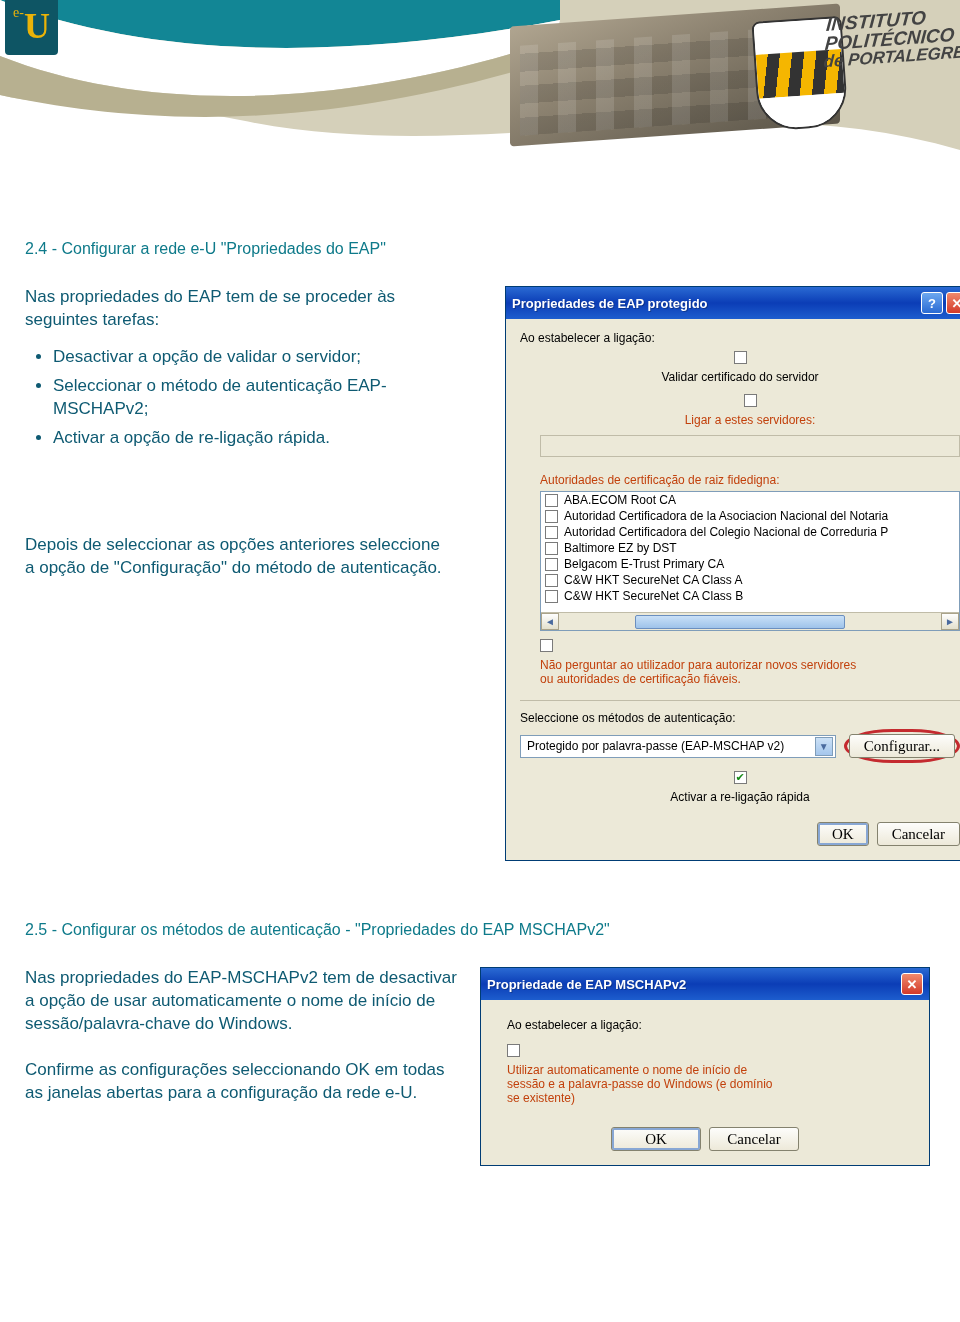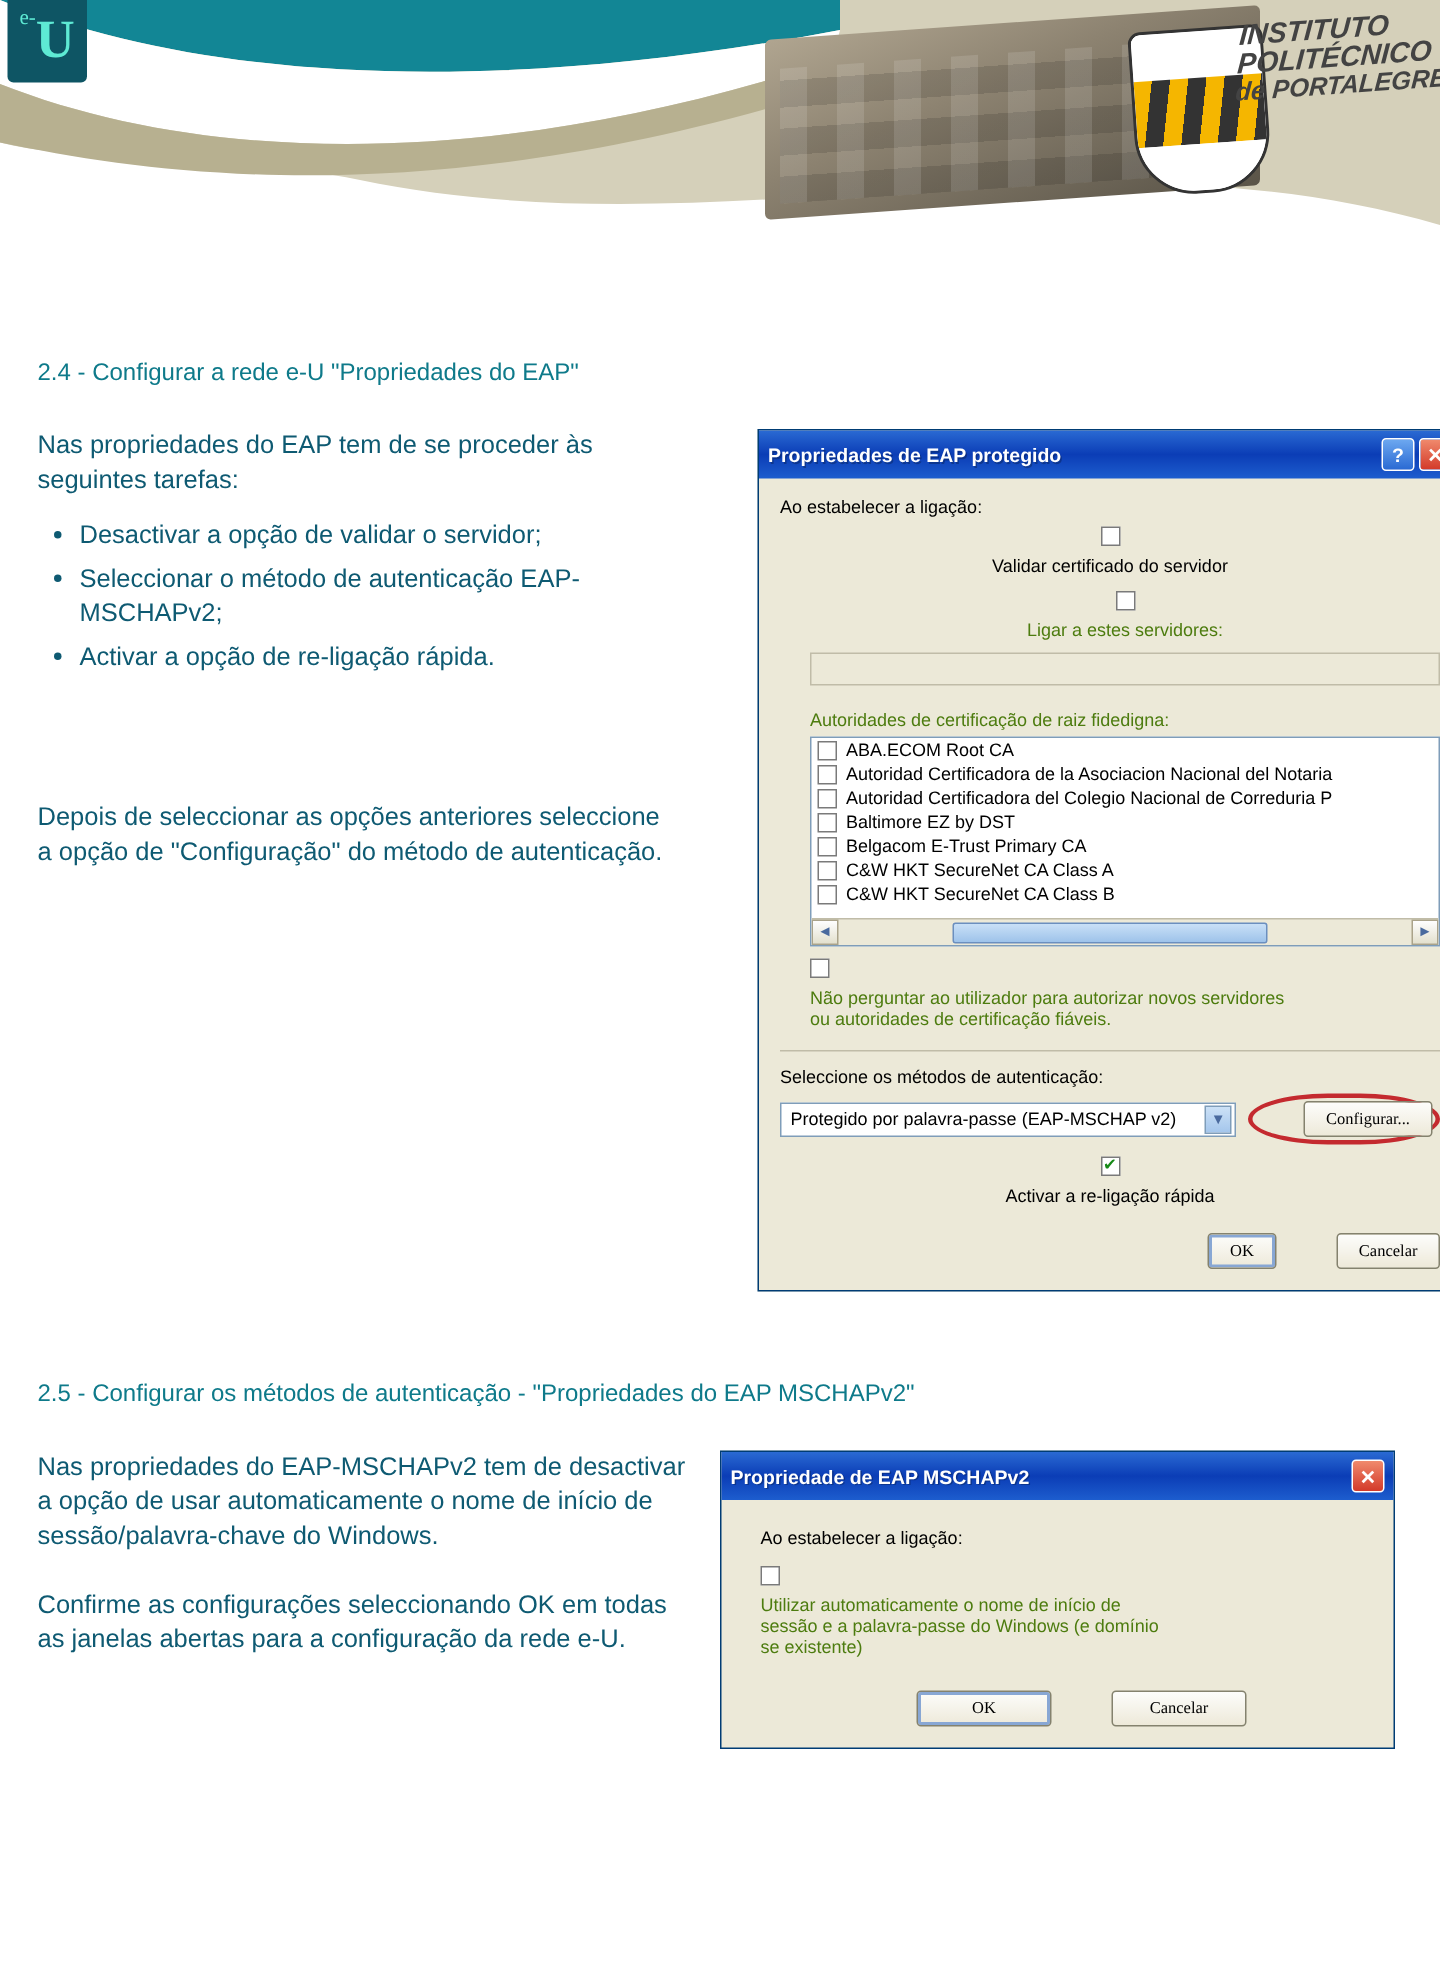--- a/index.html
+++ b/index.html
@@ -20,21 +20,21 @@
   .swoosh {
     position: absolute;
     top: 0; left: 0;
     width: 100%; height: 190px;
   }
   .swoosh svg { width: 100%; height: 100%; }
   .eu-logo {
     position: absolute;
     top: 0; left: 5px;
     background: #0e5564;
-    color: #5eead4;
+    color: #eab308;
     font-family: Georgia, serif;
     padding: 5px 8px 8px 8px;
     border-radius: 0 0 4px 4px;
   }
   .eu-logo .e { font-size: 14px; vertical-align: top; }
   .eu-logo .u { font-size: 36px; font-weight: bold; }
   .building {
     position: absolute;
     top: 15px; right: 120px;
     width: 330px; height: 120px;
@@ -157,21 +157,21 @@
     border: 1px solid #7a7a7a;
     background: #fff;
     display: inline-flex;
     align-items: center; justify-content: center;
     font-size: 11px;
     color: #178a17;
     line-height: 1;
     flex-shrink: 0;
   }
   .cb.checked::before { content: "✔"; }
-  .disabled { color: #4d7c0f; }
+  .disabled { color: #c2410c; }
   .xp-input {
     width: 100%;
     height: 22px;
     background: #fff;
     border: 1px solid #7f9db9;
     margin-top: 2px;
     padding: 0 4px;
     font-family: Tahoma;
     font-size: 12px;
   }
@@ -233,23 +233,22 @@
     display:flex; align-items:center; justify-content:center;
     color:#4a6a9e; font-size:10px;
   }
   .xp-btn {
     height: 24px;
     padding: 0 14px;
     background: linear-gradient(to bottom,#fdfdfb,#ede9d9);
     border: 1px solid #84826e;
     border-radius: 3px;
     font-family: Tahoma;
-    font-size: 11px;
+    font-size: 15px;
     cursor: pointer;
-    margin-left: 32px;
   }
   .xp-btn.default { box-shadow: 0 0 0 2px #88a7d4 inset; }
   .configure-circle {
     border: 3px solid #c42a2f;
     border-radius: 50% / 60%;
     padding: 2px;
     display: inline-block;
   }
   .xp-footer {
     display: flex;

